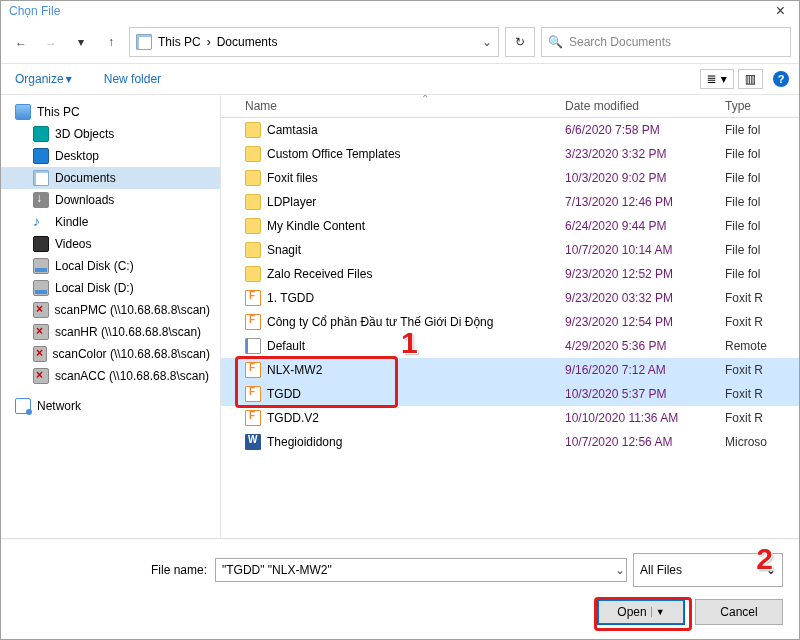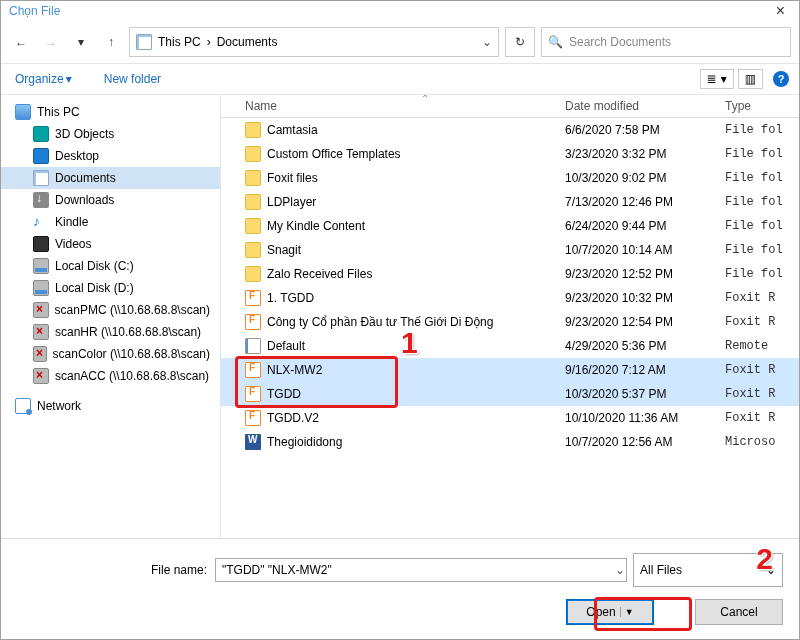--- a/index.html
+++ b/index.html
@@ -51,32 +51,32 @@
 .ico-word::after{content:"W"; color:#fff; position:absolute; left:3px; top:0; font-size:10px; font-weight:bold;}
 .filepane { flex: 1; display: flex; flex-direction: column; overflow: hidden; }
 .cols { display: flex; border-bottom: 1px solid #ddd; padding: 4px 0 4px 24px; color: #555; position: relative; }
 .cols .c-name { flex: 0 0 320px; }
 .cols .c-date { flex: 0 0 160px; }
 .cols .c-type { flex: 1; }
 .sort-ind { position: absolute; left: 200px; top: -2px; color: #888; font-size: 10px; }
 .rows { flex: 1; overflow: auto; position: relative; }
 .row { display: flex; align-items: center; padding: 2px 0 2px 24px; height: 24px; }
 .row .name { flex: 0 0 320px; display: flex; align-items: center; gap: 6px; }
-.row .date { flex: 0 0 160px; color: #000000; }
-.row .type { flex: 1; color: #333; font-family: Liberation Mono, monospace; }
+.row .date { flex: 0 0 160px; color: #701a75; }
+.row .type { flex: 1; color: #333; }
 .row.selected { background: #cfe8ff; }
 .callout-box { position: absolute; border: 3px solid #e31b1b; border-radius: 4px; pointer-events: none; }
 .callout-num { position: absolute; font-size: 30px; font-weight: 900; color: #e31b1b; text-shadow: 1px 1px 0 #fff, -1px -1px 0 #fff, 1px -1px 0 #fff, -1px 1px 0 #fff, 2px 2px 2px rgba(0,0,0,0.25); pointer-events: none; }
 .footer { border-top: 1px solid #ddd; padding: 14px 16px 14px 16px; }
 .fname-row { display: flex; align-items: center; gap: 8px; margin-bottom: 12px; justify-content: space-between; }
 .fname-row label { width: 190px; text-align: right; }
 .fname-row input { flex: 1; height: 24px; border: 1px solid #aaa; padding: 0 6px; }
 .fname-row .combo { flex: 0 0 150px; height: 24px; border: 1px solid #aaa; display: flex; align-items: center; justify-content: space-between; padding: 16px 6px; }
 .btn-row { display: flex; justify-content: flex-end; gap: 10px; }
-.btn { width: 88px; height: 26px; border: 1px solid #adadad; background: #e1e1e1; display: flex; align-items: center; justify-content: center; margin-left: 31px; }
+.btn { width: 88px; height: 26px; border: 1px solid #adadad; background: #e1e1e1; display: flex; align-items: center; justify-content: center; }
 .btn.primary { border: 1px solid #0068b7; box-shadow: 0 0 0 1px #0078d7 inset; }
 .rel { position: relative; }
 </style>
 </head>
 <body>
 
 <div class="dialog">
 
   <div class="titlebar">
     <span class="title">Chọn File</span>
@@ -239,21 +239,21 @@
               <span>Zalo Received Files</span>
             </span>
             <span class="date">9/23/2020 12:52 PM</span>
             <span class="type">File fol</span>
           </div>
           <div class="row">
             <span class="name">
               <span class="ico ico-foxit"></span>
               <span>1. TGDD</span>
             </span>
-            <span class="date">9/23/2020 10:32 PM</span>
+            <span class="date">9/23/2020 03:32 PM</span>
             <span class="type">Foxit R</span>
           </div>
           <div class="row">
             <span class="name">
               <span class="ico ico-foxit"></span>
               <span>Công ty Cổ phần Đầu tư Thế Giới Di Động</span>
             </span>
             <span class="date">9/23/2020 12:54 PM</span>
             <span class="type">Foxit R</span>
           </div>

